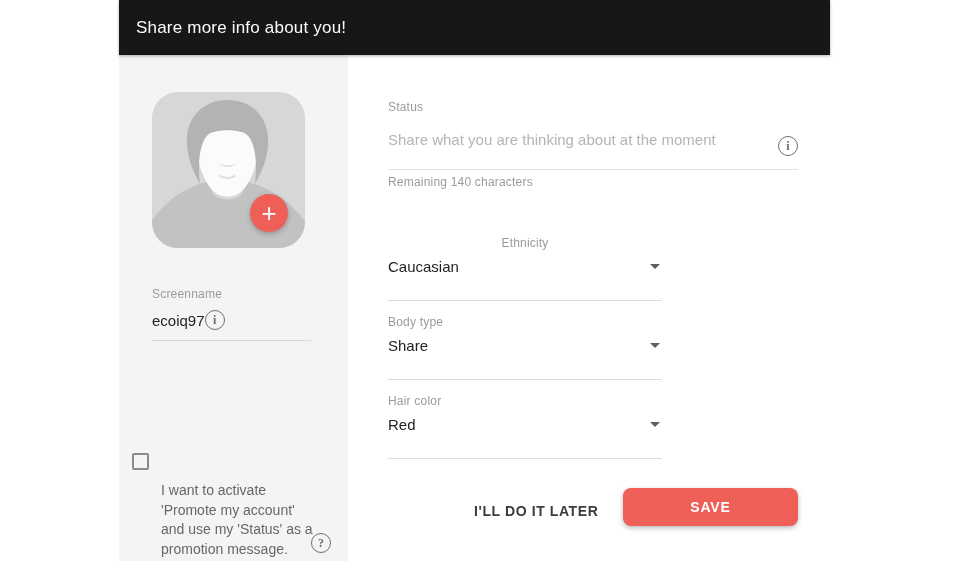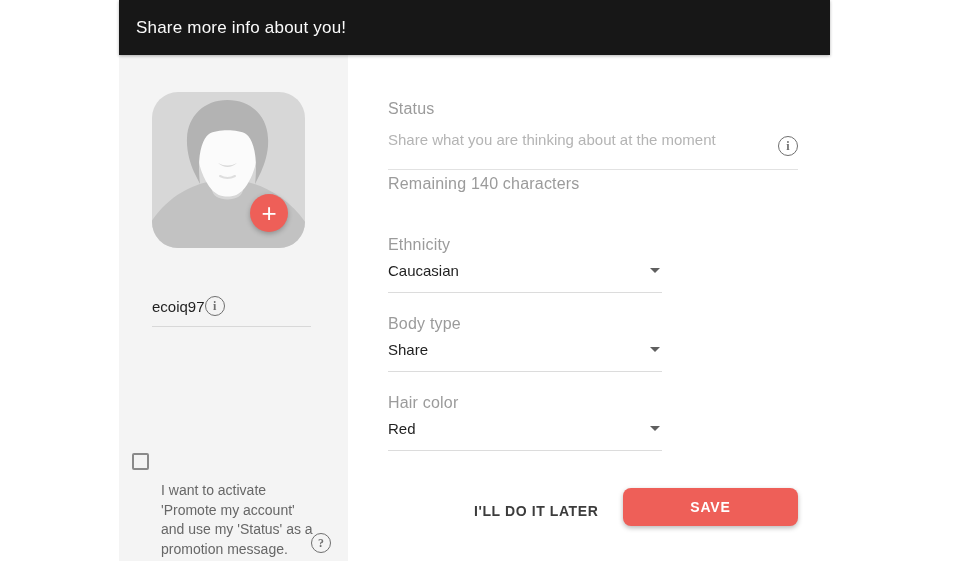--- a/index.html
+++ b/index.html
@@ -18,21 +18,21 @@
              background:#f4f4f4; z-index:2; }
 
   .avatar-wrap { position:absolute; left:33px; top:37px; width:153px; height:156px; }
   .avatar-svg { display:block; width:153px; height:156px; }
   .add-photo-btn { position:absolute; left:98px; top:102px; width:38px; height:38px;
                    border-radius:50%; background:#ee5f58; border:none; cursor:pointer;
                    box-shadow:0 2px 5px rgba(0,0,0,.25);
                    color:#ffffff; font-size:26px; line-height:34px; text-align:center;
                    font-weight:400; }
 
-  .field-label { font-size:16px; color:#9b9b9b; letter-spacing:.2px; }
+  .field-label { font-size:12px; color:#9b9b9b; letter-spacing:.2px; }
   .field-value { font-size:15px; color:#1f1f1f; }
 
   .screenname-block { position:absolute; left:33px; top:232px; width:159px; }
   .screenname-row { display:flex; align-items:center; justify-content:flex-start;
                     margin-top:9px; padding-bottom:10px; border-bottom:1px solid #d8d8d8; }
 
   .info-icon, .help-icon { width:20px; height:20px; border-radius:50%;
         border:1.7px solid #6f6f6f; color:#6f6f6f; display:inline-flex;
         align-items:center; justify-content:center; flex:none;
         font-size:12px; font-weight:700; font-family:"Liberation Serif", serif; }
@@ -54,27 +54,27 @@
                      border-bottom:1px solid #e2e2e2; display:flex; align-items:flex-start;
                      justify-content:space-between; }
   .status-input    { border:none; outline:none; background:transparent; width:370px;
                      font-size:15px; color:#c2410c; padding-top:8px;
                      font-family:Liberation Sans, sans-serif; }
   .status-input::placeholder { color:#b4b4b4; opacity:1; }
   .status-info     { margin-top:13px; }
   .status-helper   { position:absolute; left:40px; top:120px; }
 
   .select-group    { position:absolute; left:40px; width:274px; }
-  .select-row      { margin-top:8px; padding-bottom:13px; border-bottom:1px solid #dcdcdc;
+  .select-row      { margin-top:8px; padding-bottom:25px; border-bottom:1px solid #dcdcdc;
                      display:flex; align-items:center; justify-content:space-between;
                      cursor:pointer; }
   .caret-icon      { width:0; height:0; border-left:5px solid transparent;
                      border-right:5px solid transparent; border-top:5px solid #5f5f5f;
                      margin-right:2px; }
-  .g-ethnicity { top:181px; }
+  .g-ethnicity { top:181px;text-align:center; }
   .g-bodytype  { top:260px; }
   .g-haircolor { top:339px; }
 
   .later-btn { position:absolute; left:112px; top:438px; background:transparent; border:none;
                font-size:14px; font-weight:700; color:#3c3c3c; letter-spacing:.6px;
                padding:10px 14px; cursor:pointer;
                font-family:"Liberation Sans", sans-serif; }
   .save-btn  { position:absolute; left:275px; top:433px; width:175px; height:38px;
                background:#ee5f58; border:none; border-radius:8px; cursor:pointer;
                color:#ffffff; font-size:14px; font-weight:700; letter-spacing:.8px;
@@ -111,20 +111,21 @@
           <path d="M66,71 Q75.5,76 85,71 Q75.5,79 66,71 Z" fill="#dadada"></path>
           <path d="M68,84 Q75.5,88 83,84" stroke="#dedede" stroke-width="2" fill="none" stroke-linecap="round"></path>
 
           <path d="M75.5,8 C52,8 36,24 35,46 C34.4,59 38,71 42,80 L48,92 C45,66 49,48 57,42 C65,37 86,37 94,42 C102,48 106,66 103,92 L109,80 C113,71 117,59 116,46 C115,24 99,8 75.5,8 Z" fill="#b3b3b3"></path>
         </g>
       </svg>
       <button class="add-photo-btn">+</button>
     </div>
 
     <div class="screenname-block">
+      <div class="field-label">Screenname</div>
       <div class="screenname-row">
         <span class="field-value">ecoiq97</span>
         <span class="info-icon">i</span>
       </div>
     </div>
 
     <div class="promote-block">
       <input type="checkbox" class="promote-checkbox" style="">
       <div class="promote-text">I want to activate 'Promote my account' and use my 'Status' as a promotion message.</div>
       <span class="help-icon promote-help">?</span>

